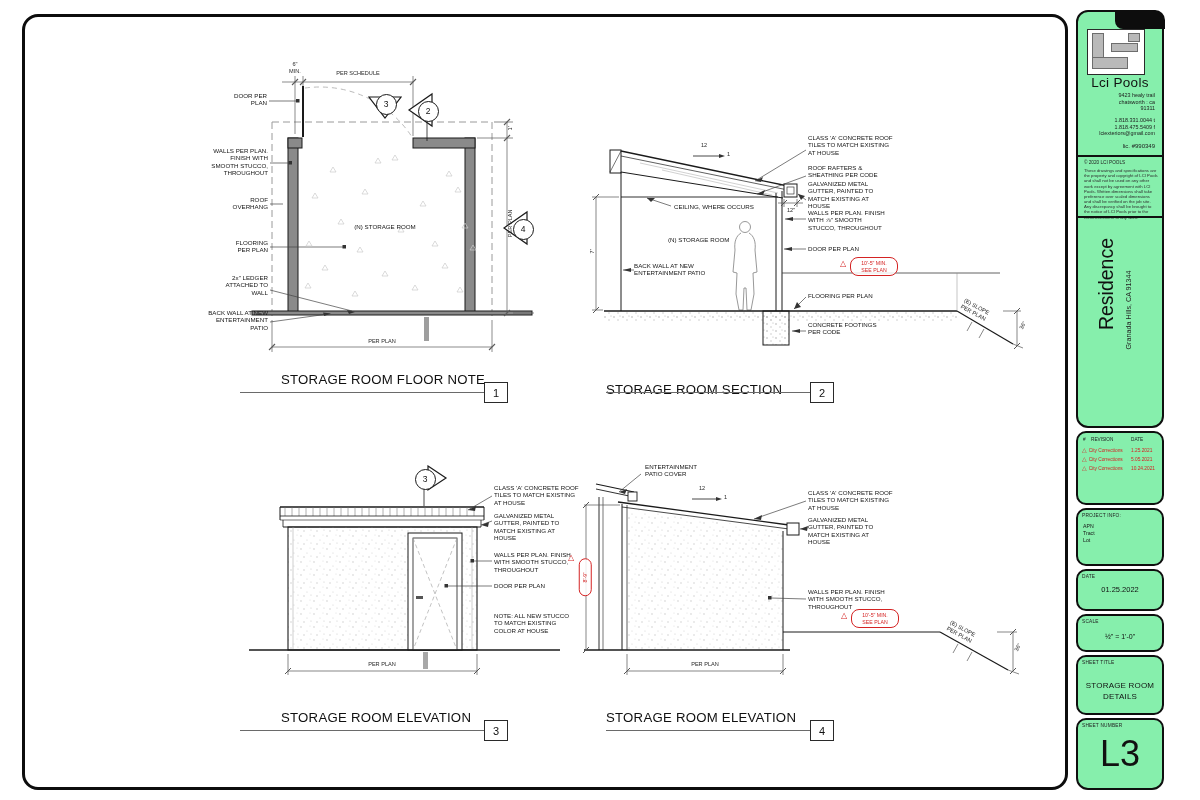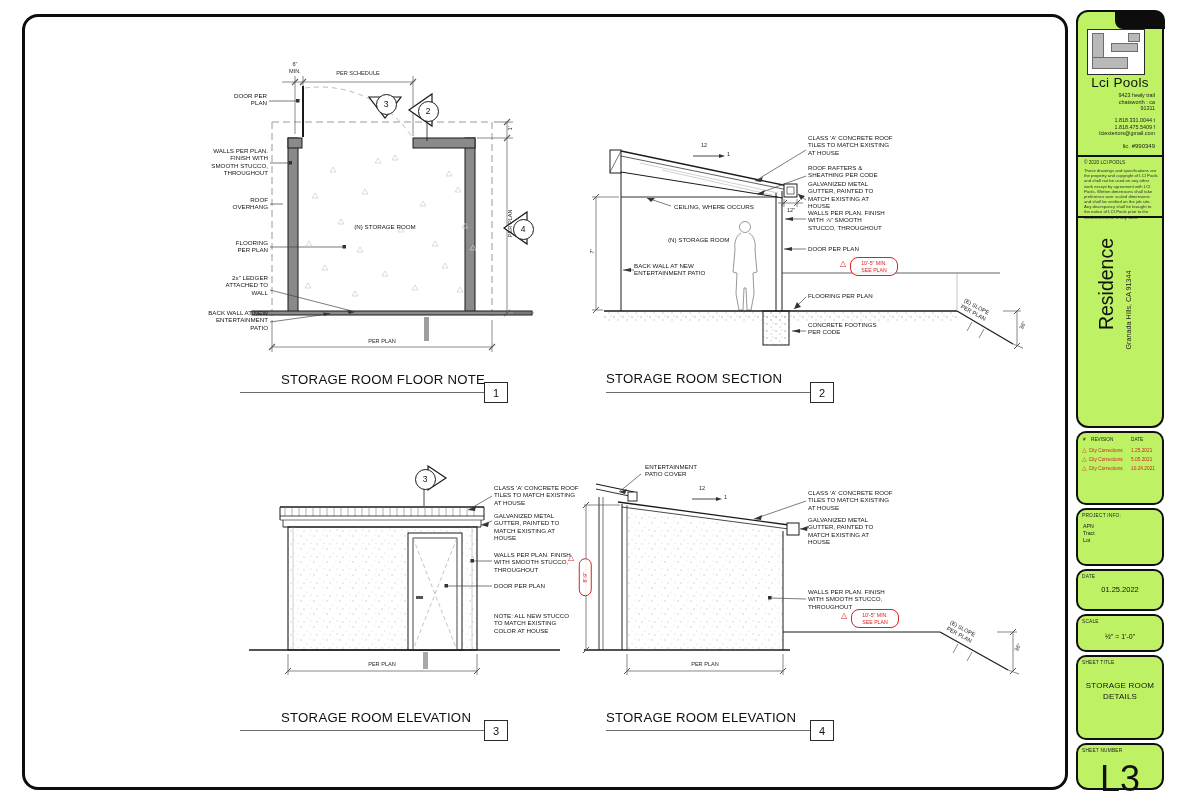--- a/index.html
+++ b/index.html
@@ -16,21 +16,21 @@
   .slope-rot2{transform:rotate(-62deg);transform-origin:center center;text-align:center;}
   .dwg-title{position:absolute;font-size:13.2px;letter-spacing:.25px;color:#101010;white-space:nowrap;}
   .title-rule{position:absolute;border-top:1.4px solid #6a6a6a;height:0;}
   .numbox{position:absolute;width:22px;height:19px;border:1.6px solid #2a2a2a;background:#fff;display:flex;align-items:center;justify-content:center;font-size:11px;color:#111;}
   .mkr{position:absolute;width:19px;height:19px;border:1.4px solid #1a1a1a;border-radius:50%;background:#fff;display:flex;align-items:center;justify-content:center;font-size:8.5px;color:#111;}
   .cloud{position:absolute;border:1.1px solid #d42323;border-radius:8px;color:#d42323;font-size:5.2px;line-height:1.25;text-align:center;padding:2px 3px;white-space:pre-line;background:rgba(255,255,255,.85);}
   .cloud.v{transform:rotate(-90deg);transform-origin:center center;}
   .tri{position:absolute;color:#d42323;font-size:8px;line-height:8px;}
   
   #tb{position:absolute;left:1076px;top:10px;width:88px;height:780px;z-index:4;display:flex;flex-direction:column;gap:3px;}
-  .tb-box{border:2.5px solid #0f0f0f;border-radius:10px;background:#bef264;box-sizing:border-box;position:relative;overflow:visible;padding-left:40px;}
+  .tb-box{border:2.5px solid #0f0f0f;border-radius:10px;background:#86efac;box-sizing:border-box;position:relative;overflow:visible;padding-left:40px;}
   .tb-cap{position:absolute;top:-2.5px;right:-2.5px;width:50px;height:19px;background:#0d0d0d;border-radius:0 10px 0 8px;}
   .tb-logo{position:absolute;left:9px;top:17px;width:56px;height:44px;border:1.8px solid #2a2a2a;background:#fff;}
   .tb-logo div{position:absolute;background:#b9b9b9;border:.8px solid #6d6d6d;}
   .tb-company{position:absolute;top:63px;left:0;width:100%;text-align:center;font-size:13.5px;letter-spacing:.3px;color:#111;}
   .tb-small{position:absolute;right:7px;font-size:5.4px;line-height:1.22;text-align:right;white-space:pre-line;color:#1c1c1c;}
   .tb-div{position:absolute;left:-1px;right:-1px;border-top:2px solid #111;}
   .tb-copy-h{position:absolute;left:6px;top:148px;font-size:4.7px;color:#222;}
   .tb-copy{position:absolute;left:6px;right:4px;top:156px;font-size:4.25px;line-height:1.22;color:#2e2e2e;text-align:left;}
   .tb-res{position:absolute;left:-53px;top:261px;width:162px;height:22px;transform:rotate(-90deg);transform-origin:center;text-align:center;font-size:19.5px;color:#111;}
   .tb-loc{position:absolute;left:-19px;top:292px;width:142px;height:12px;transform:rotate(-90deg);transform-origin:center;text-align:center;font-size:7.2px;color:#222;}
@@ -352,21 +352,21 @@
 SEE PLAN</div>
   <div class="lbl" style="left:634px;top:262px;">BACK WALL AT NEW
 ENTERTAINMENT PATIO</div>
   <div class="lbl" style="left:808px;top:292px;">FLOORING PER PLAN</div>
   <div class="lbl" style="left:808px;top:321px;">CONCRETE FOOTINGS
 PER CODE</div>
   <div class="lbl dim vtext" style="left:582px;top:248px;width:20px;">7'</div>
   <div class="lbl dim slope-rot" style="left:952px;top:303px;width:46px;">(E) SLOPE
 PER PLAN</div>
   <div class="lbl dim slope-rot2" style="left:1013px;top:322px;width:20px;">36"</div>
-  <div class="dwg-title" style="left:606px;top:371px;">STORAGE ROOM SECTION</div>
+  <div class="dwg-title" style="left:606px;top:382px;">STORAGE ROOM SECTION</div>
   <div class="title-rule" style="left:606px;top:392px;width:204px;"></div>
   <div class="numbox" style="left:810px;top:382px;">2</div>
 
   <div class="mkr" style="left:414.5px;top:468.5px;">3</div>
   <div class="lbl" style="left:494px;top:484px;">CLASS 'A' CONCRETE ROOF
 TILES TO MATCH EXISTING
 AT HOUSE</div>
   <div class="lbl" style="left:494px;top:512px;">GALVANIZED METAL
 GUTTER, PAINTED TO
 MATCH EXISTING AT
@@ -469,21 +469,21 @@
   <div class="tb-box" style="height:42px;">
     <div class="sec-lab">DATE</div>
     <div class="sec-val-c" style="top:14px;font-size:7.5px;">01.25.2022</div>
   </div>
 
   <div class="tb-box" style="height:38px;">
     <div class="sec-lab">SCALE</div>
     <div class="sec-val-c" style="top:17px;font-size:7px;">½" = 1'-0"</div>
   </div>
 
-  <div class="tb-box" style="height:85px;">
+  <div class="tb-box" style="height:60px;">
     <div class="sec-lab">SHEET TITLE</div>
     <div class="sec-val-c" style="top:24px;font-size:8px;line-height:1.35;letter-spacing:.2px;white-space:pre-line;">STORAGE ROOM
 DETAILS</div>
   </div>
 
   <div class="tb-box" style="flex:1;border-radius:10px 10px 12px 12px;">
     <div class="sec-lab">SHEET NUMBER</div>
     <div class="sec-val-c" style="top:13px;font-size:36px;">L3</div>
   </div>
 </div>

